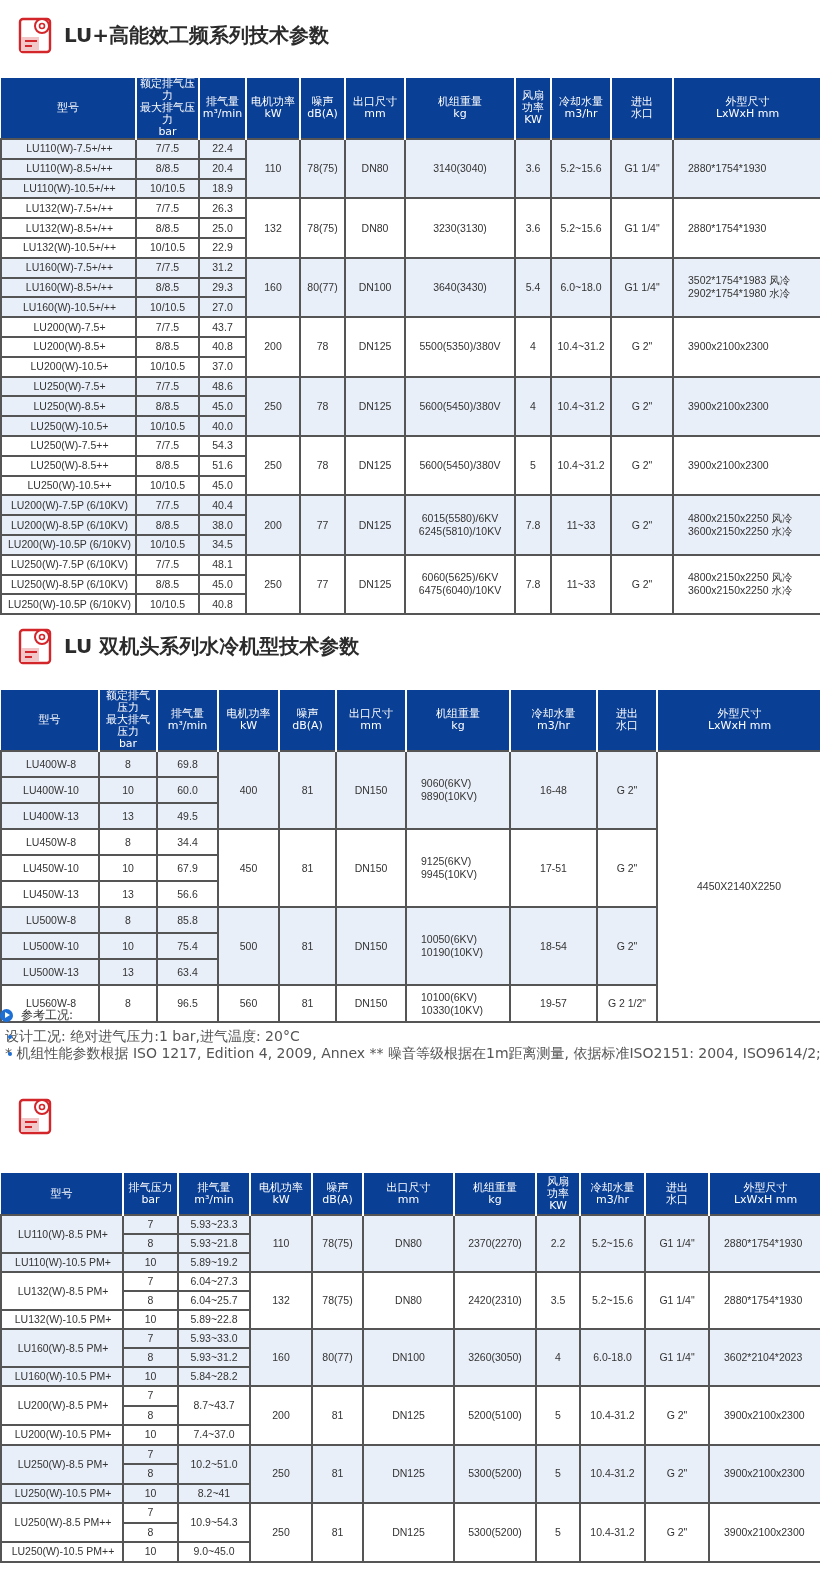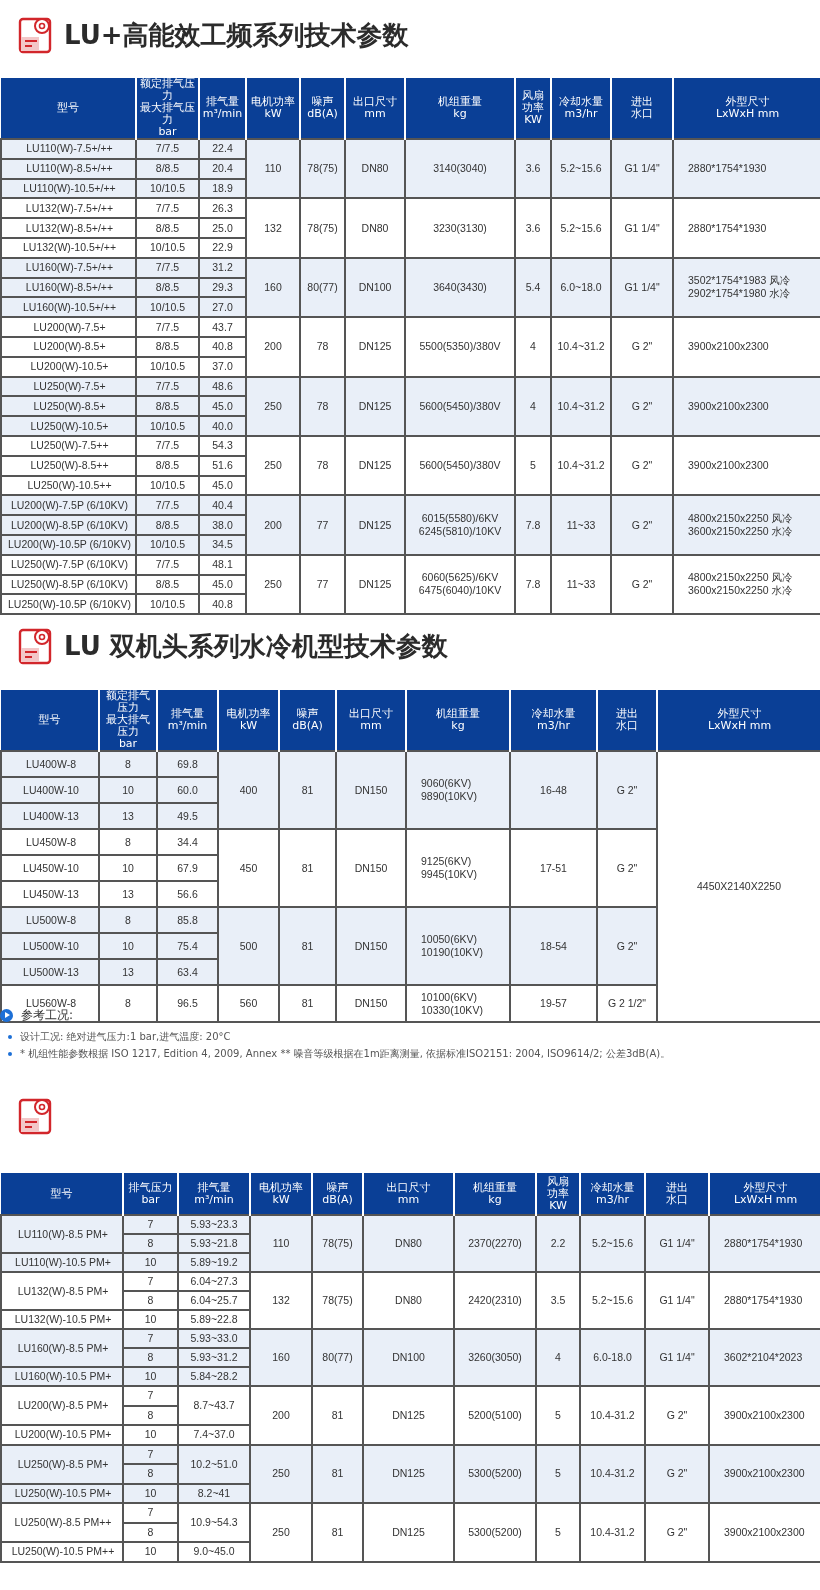--- a/index.html
+++ b/index.html
@@ -1,33 +1,33 @@
 <!DOCTYPE html>
 <html><head>
 <meta charset="utf-8">
 <style>
   * { box-sizing: border-box; margin: 0; padding: 0; }
   body { width: 820px; height: 1590px; background: #ffffff; font-family: "DejaVu Sans", sans-serif; color: #2b2b2b; overflow: hidden; position: relative; }
   .section-title { position: absolute; left: 18px; display: flex; align-items: center; height: 44px; }
   .section-title .ico { width: 36px; height: 40px; margin-right: 10px; }
-  .section-title .txt { font-size: 26px; font-weight: bold; color: #2b2b2b; letter-spacing: 0; white-space: nowrap; font-family: "DejaVu Sans", sans-serif; }
+  .section-title .txt { font-size: 20px; font-weight: bold; color: #2b2b2b; letter-spacing: 0; white-space: nowrap; font-family: "DejaVu Sans", sans-serif; }
   table { position: absolute; left: 0; border-collapse: collapse; table-layout: fixed; font-family: "Liberation Sans", sans-serif; }
   th { background: #0a3f96; color: #ffffff; font-weight: normal; font-size: 11px; line-height: 12px; text-align: center; vertical-align: middle; border-left: 2px solid #ffffff; padding: 0 1px; font-family: "DejaVu Sans", sans-serif; }
   th:first-child { border-left: none; }
   td { font-size: 10.5px; color: #333; text-align: center; vertical-align: middle; border: 2px solid #555555; padding: 0 2px; white-space: nowrap; line-height: 13px; }
   td.model { text-align: center; padding-left: 4px; }
   td.left { text-align: left; padding-left: 14px; }
   tr.shade td { background: #e9eff8; }
   td.white { background: #ffffff !important; }
   .notes { position: absolute; left: 0; top: 1006px; width: 820px; font-family: "DejaVu Sans", sans-serif; }
   .notes .head { display: flex; align-items: center; font-size: 12px; color: #333; height: 18px; }
   .notes .head .circ { width: 13px; height: 13px; border-radius: 50%; background: #1d6fd6; margin-right: 8px; position: relative; }
   .notes .head .circ::after { content: ""; position: absolute; left: 5px; top: 3.5px; border-left: 5px solid #fff; border-top: 3px solid transparent; border-bottom: 3px solid transparent; }
   .notes ul { list-style: none; margin-top: 4px; }
-  .notes li { font-size: 10px; color: #555; height: 17px; line-height: 17px; padding-left: 20px; position: relative; white-space: nowrap; }
+  .notes li { font-size: 14px; color: #555; height: 17px; line-height: 17px; padding-left: 5px; position: relative; white-space: nowrap; }
   .notes li::before { content: ""; position: absolute; left: 8px; top: 7px; width: 4px; height: 4px; border-radius: 50%; background: #1d6fd6; }
 </style>
 </head>
 <body>
 
 <div class="section-title" style="top:13px;">
   <svg class="ico" viewBox="0 0 36 40">
     <rect x="2" y="4" width="30" height="33" rx="3" fill="none" stroke="#d2262b" stroke-width="2.4"></rect>
     <rect x="3" y="22" width="18" height="14" fill="#f3c7c8"></rect>
     <line x1="7" y1="26" x2="19" y2="26" stroke="#d2262b" stroke-width="2"></line>

